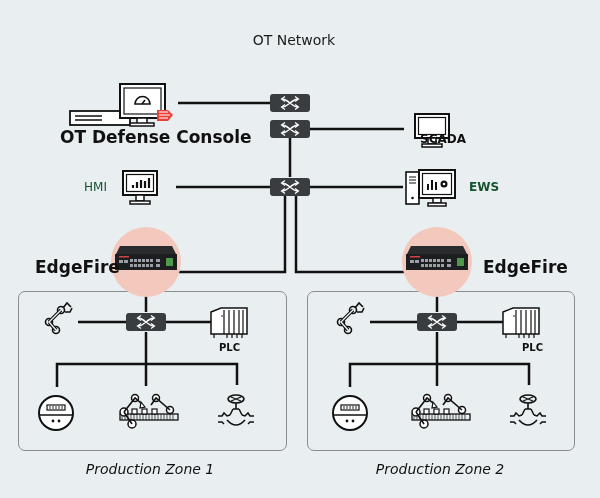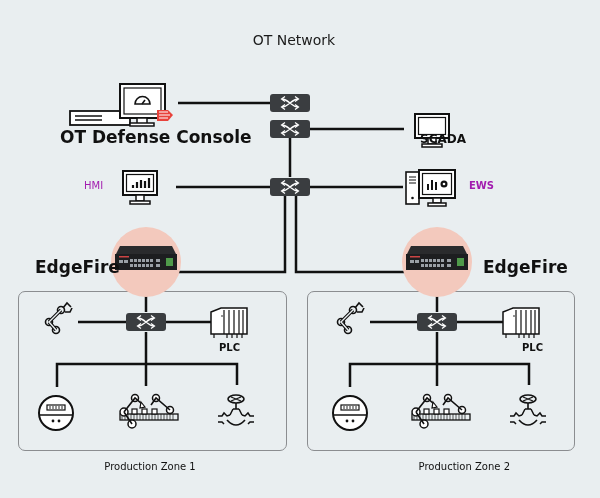--- a/index.html
+++ b/index.html
@@ -7,23 +7,23 @@
     width: 600px; height: 498px;
     background: #e9eef0;
     position: relative; overflow: hidden;
     font-family: "DejaVu Sans", "Liberation Sans", sans-serif;
     color: #111;
   }
   .abs { position: absolute; }
   svg.diagram { position: absolute; left: 0; top: 0; }
   .title { left: 0; width: 588px; top: 32px; text-align: center; font-size: 14px; color: #1a1a1a; }
   .label-bold { font-weight: bold; font-size: 17px; color: #111; }
-  .label-reg { font-size: 10px; color: #a21caf; }
+  .label-reg { font-size: 12px; color: #14532d; }
   .label-small { font-size: 10px; font-weight: bold; color: #111; }
-  .zone-label { font-size: 10px; color: #111; text-align: center; }
+  .zone-label { font-size: 14px; color: #111; text-align: center; font-style: italic; }
   .zone-box {
     position: absolute; border: 1.5px solid #8b8d90; border-radius: 7px;
     background: transparent; box-sizing: border-box;
   }
 </style>
 </head>
 <body>
 
 <div class="abs title">OT Network</div>
 
@@ -239,13 +239,13 @@
 <div class="abs label-small" style="left:420px; top:132px; font-size:12px;">SCADA</div>
 <div class="abs label-reg" style="left:84px; top:180px;">HMI</div>
 <div class="abs label-reg" style="left:469px; top:180px;font-weight:bold;">EWS</div>
 <div class="abs label-bold" style="left:35px; top:257px;">EdgeFire</div>
 <div class="abs label-bold" style="left:483px; top:257px;">EdgeFire</div>
 
 <div class="abs label-small" style="left:219px; top:342px;">PLC</div>
 <div class="abs label-small" style="left:522px; top:342px;">PLC</div>
 
 <div class="abs zone-label" style="left:80px; top:461px; width:140px;">Production Zone 1</div>
-<div class="abs zone-label" style="left:370px; top:461px; width:140px;text-align:right;">Production Zone 2</div>
+<div class="abs zone-label" style="left:370px; top:461px; width:140px;">Production Zone 2</div>
 
 </body></html>

